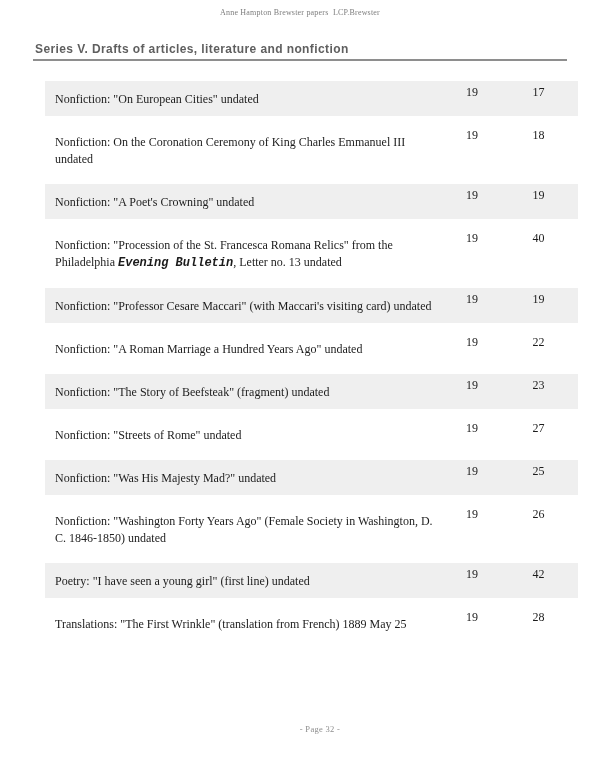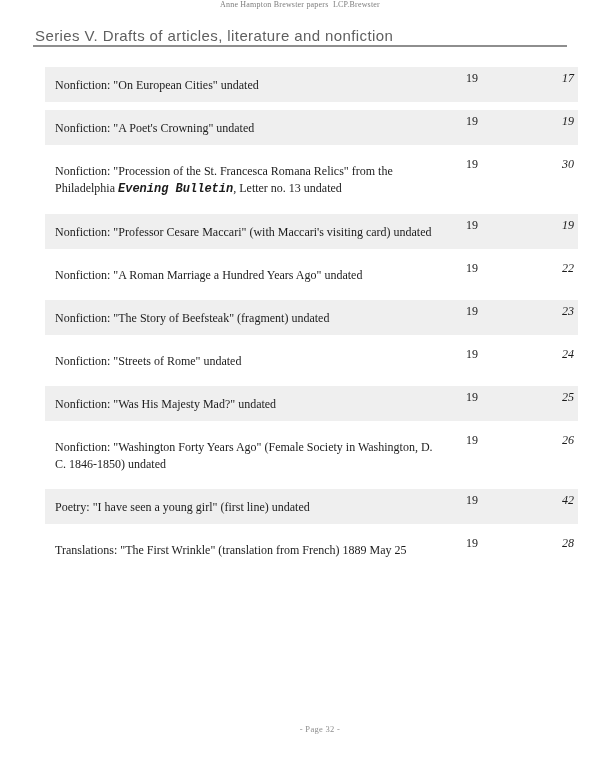--- a/index.html
+++ b/index.html
@@ -5,32 +5,33 @@
   html, body { margin: 0; padding: 0; }
   body {
     width: 600px;
     height: 776px;
     position: relative;
     background: #ffffff;
     font-family: "Liberation Serif", "DejaVu Serif", serif;
     overflow: hidden;
   }
   .page-header {
+    padding-top: 8px;
     text-align: center;
     font-size: 8px;
     line-height: 10px;
     color: #7d7d7d;
     letter-spacing: 0.2px;
     white-space: pre-wrap;
   }
   .series-title {
-    margin: 20px 0 0 35px;
+    margin: 26px 0 0 35px;
     font-family: "Liberation Sans", "DejaVu Sans", sans-serif;
-    font-weight: normal;
-    font-size: 15px;
+    font-weight: bold;
+    font-size: 12px;
     line-height: 11px;
     color: #5f5f5f;
     letter-spacing: 0.4px;
   }
   .rule {
     margin: 4px 33px 0 33px;
     height: 0;
     border: none;
     border-top: 2px solid #8e8e8e;
   }
@@ -52,23 +53,22 @@
   }
   td.box-col {
     width: 62px;
     padding: 4px 0 0 0;
     text-align: center;
     line-height: 15px;
   }
   td.folder-col {
     width: 71px;
     padding: 4px 4px 0 0;
-    text-align: right;
+    text-align: center;
     line-height: 15px;
-    font-style: italic;
   }
   .seg-italic { font-style: italic; font-weight: bold; font-family: Liberation Mono, monospace; }
   .page-footer {
     position: absolute;
     top: 724px;
     left: 0;
     width: 100%;
     text-align: center;
     font-size: 8.5px;
     color: #8d8d8d;
@@ -85,49 +85,54 @@
 
 <hr class="rule">
 
 <table class="contents">
   <tbody id="rows-body">
       <tr class="shaded">
         <td class="desc"><span>Nonfiction: "On European Cities" undated</span></td>
         <td class="box-col">19</td>
         <td class="folder-col">17</td>
       </tr>
+      <tr>
+        <td class="desc"><span>Nonfiction: On the Coronation Ceremony of King Charles Emmanuel III undated</span></td>
+        <td class="box-col">19</td>
+        <td class="folder-col">18</td>
+      </tr>
       <tr class="shaded">
         <td class="desc"><span>Nonfiction: "A Poet's Crowning" undated</span></td>
         <td class="box-col">19</td>
         <td class="folder-col">19</td>
       </tr>
       <tr>
         <td class="desc"><span>Nonfiction: "Procession of the St. Francesca Romana Relics" from the Philadelphia </span><span class="seg-italic">Evening Bulletin</span><span>, Letter no. 13 undated</span></td>
         <td class="box-col">19</td>
-        <td class="folder-col">30</td>
+        <td class="folder-col">40</td>
       </tr>
       <tr class="shaded">
         <td class="desc"><span>Nonfiction: "Professor Cesare Maccari" (with Maccari's visiting card) undated</span></td>
         <td class="box-col">19</td>
         <td class="folder-col">19</td>
       </tr>
       <tr>
         <td class="desc"><span>Nonfiction: "A Roman Marriage a Hundred Years Ago" undated</span></td>
         <td class="box-col">19</td>
         <td class="folder-col">22</td>
       </tr>
       <tr class="shaded">
         <td class="desc"><span>Nonfiction: "The Story of Beefsteak" (fragment) undated</span></td>
         <td class="box-col">19</td>
         <td class="folder-col">23</td>
       </tr>
       <tr>
         <td class="desc"><span>Nonfiction: "Streets of Rome" undated</span></td>
         <td class="box-col">19</td>
-        <td class="folder-col">24</td>
+        <td class="folder-col">27</td>
       </tr>
       <tr class="shaded">
         <td class="desc"><span>Nonfiction: "Was His Majesty Mad?" undated</span></td>
         <td class="box-col">19</td>
         <td class="folder-col">25</td>
       </tr>
       <tr>
         <td class="desc"><span>Nonfiction: "Washington Forty Years Ago" (Female Society in Washington, D. C. 1846-1850) undated</span></td>
         <td class="box-col">19</td>
         <td class="folder-col">26</td>

